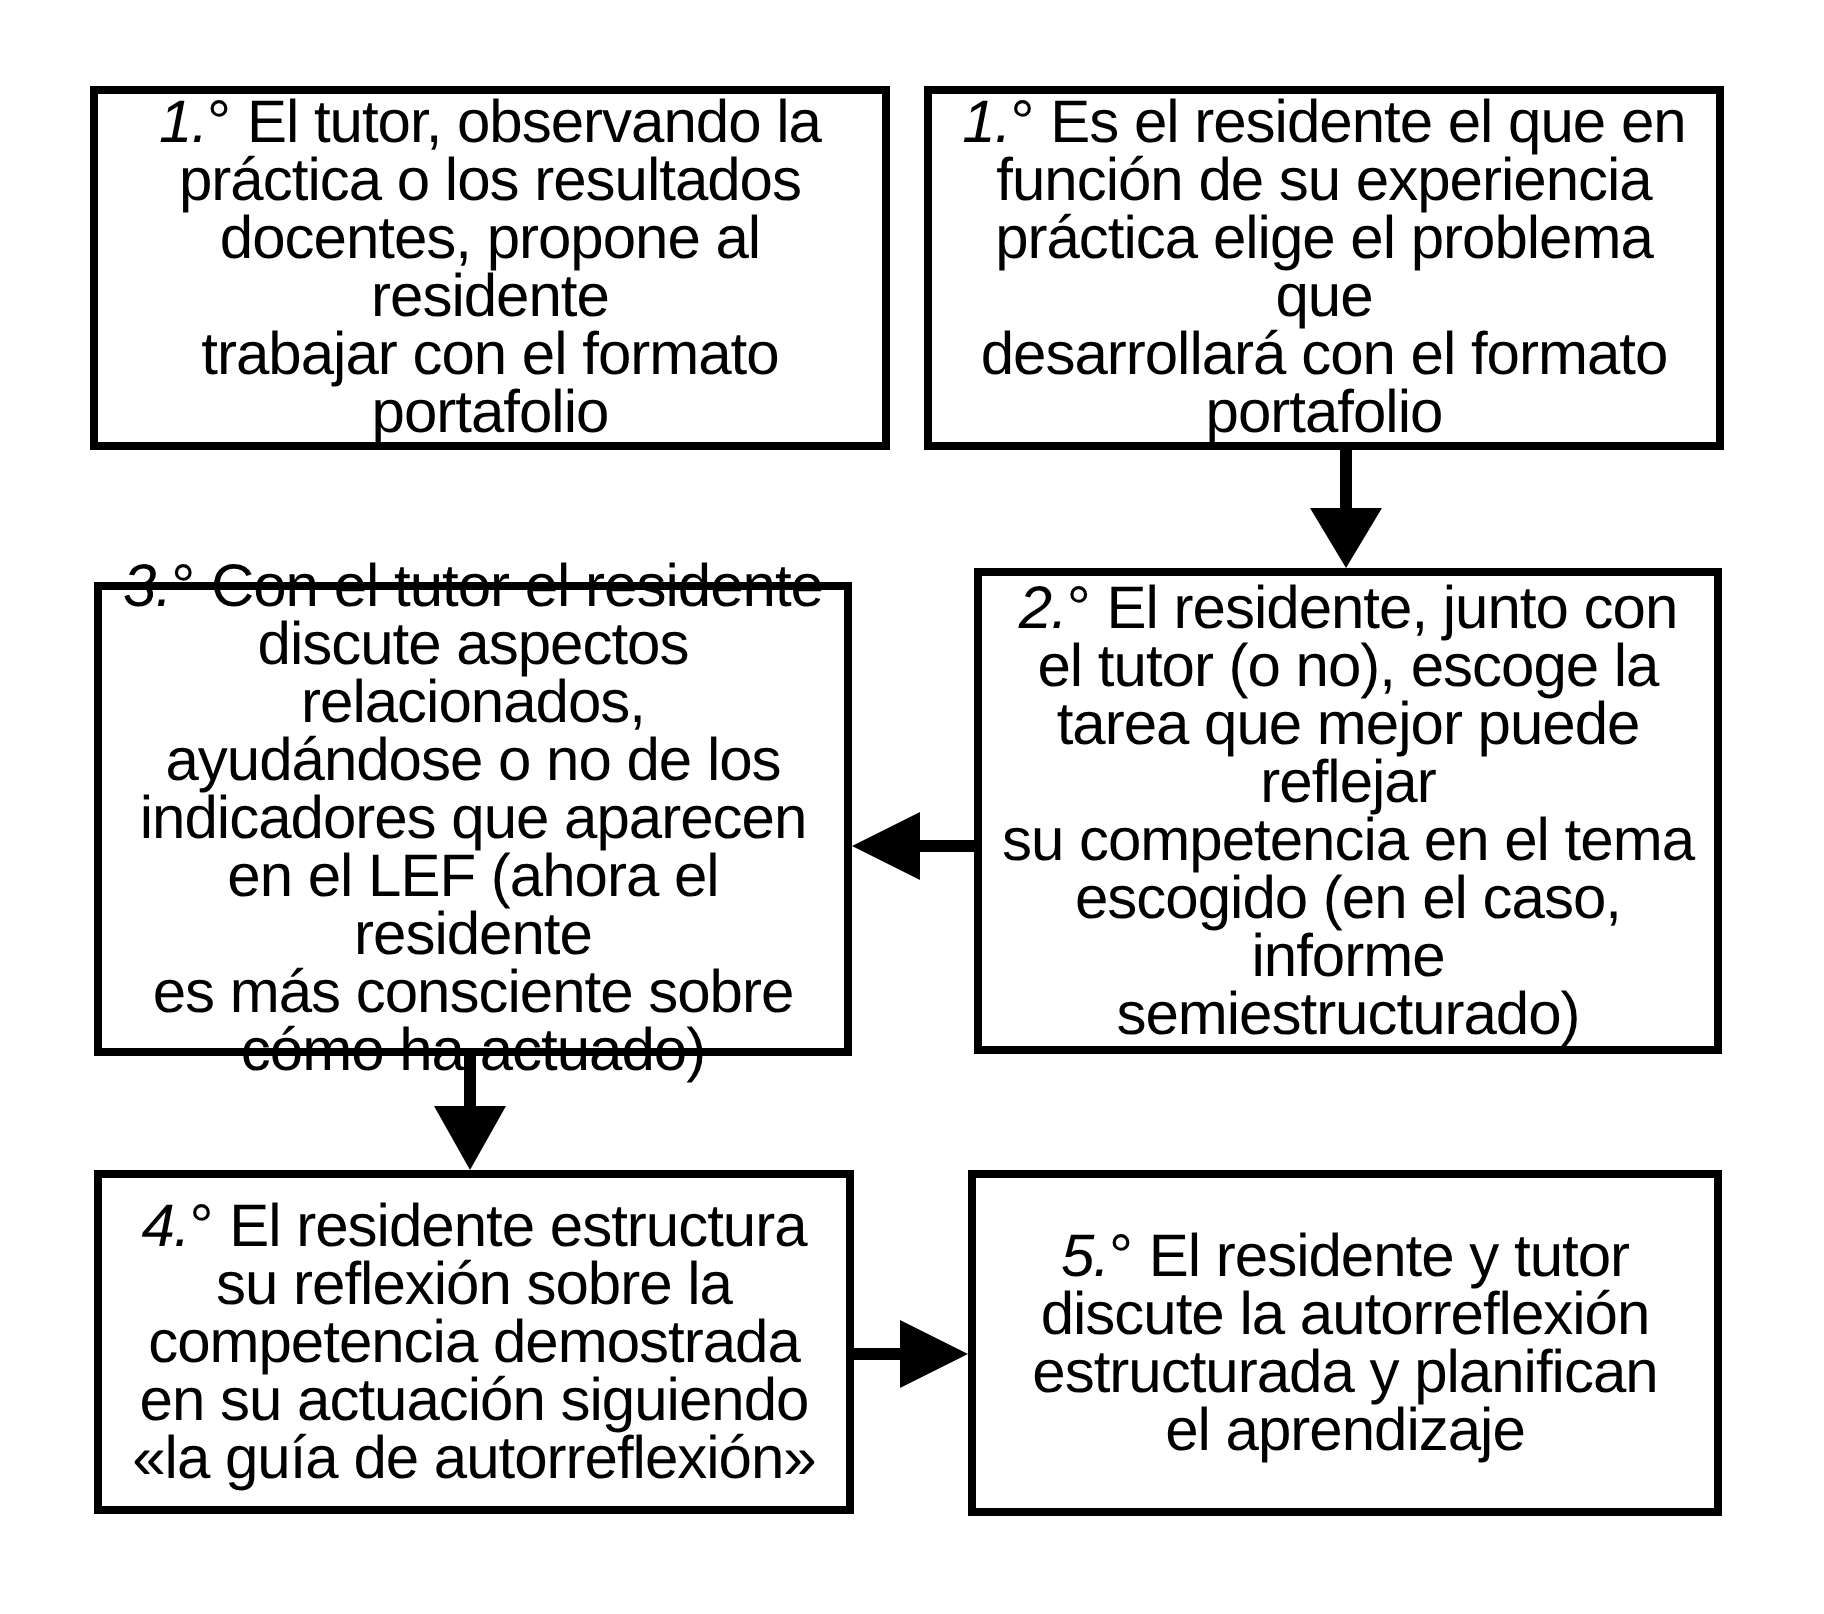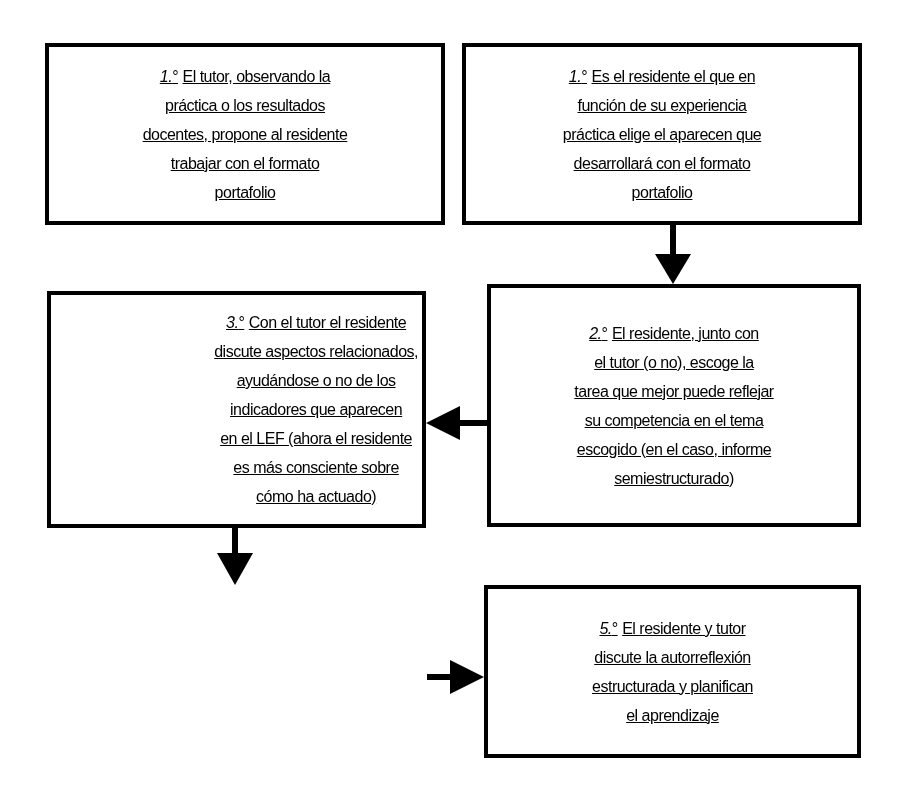--- a/index.html
+++ b/index.html
@@ -18,24 +18,23 @@
     border: 4px solid #000000;
     background: #ffffff;
     display: flex;
     align-items: center;
     justify-content: center;
     text-align: center;
   }
   .box-text {
     margin: 0;
     padding: 0 4px;
-    font-size: 16px;
+    font-size: 30px;
     line-height: 29px;
     letter-spacing: -0.5px;
-    text-decoration: underline;
   }
   .num { font-style: italic; }
   .deg { margin-right: 0.28em; }
   .rest { white-space: pre-line; }
 
   .box1 { left: 45px;  top: 43px;  width: 400px; height: 182px; }
   .box2 { left: 462px; top: 43px;  width: 400px; height: 182px; }
   .box3 { left: 47px;  top: 291px; width: 379px; height: 237px; justify-content: flex-end; }
   .box4 { left: 487px; top: 284px; width: 374px; height: 243px; }
   .box5 { left: 47px;  top: 585px; width: 380px; height: 172px; }
@@ -81,21 +80,21 @@
     <p class="box-text"><span class="num">1.</span><span class="deg">°</span><span class="rest">El tutor, observando la
 práctica o los resultados
 docentes, propone al residente
 trabajar con el formato
 portafolio</span></p>
   </div>
 
   <div class="box box2">
     <p class="box-text"><span class="num">1.</span><span class="deg">°</span><span class="rest">Es el residente el que en
 función de su experiencia
-práctica elige el aparecen que
+práctica elige el problema que
 desarrollará con el formato
 portafolio</span></p>
   </div>
 
   <div class="box box3">
     <p class="box-text"><span class="num">3.</span><span class="deg">°</span><span class="rest">Con el tutor el residente
 discute aspectos relacionados,
 ayudándose o no de los
 indicadores que aparecen
 en el LEF (ahora el residente
@@ -105,20 +104,27 @@
 
   <div class="box box4">
     <p class="box-text"><span class="num">2.</span><span class="deg">°</span><span class="rest">El residente, junto con
 el tutor (o no), escoge la
 tarea que mejor puede reflejar
 su competencia en el tema
 escogido (en el caso, informe
 semiestructurado)</span></p>
   </div>
 
+  <div class="box box5">
+    <p class="box-text"><span class="num">4.</span><span class="deg">°</span><span class="rest">El residente estructura
+su reflexión sobre la
+competencia demostrada
+en su actuación siguiendo
+«la guía de autorreflexión»</span></p>
+  </div>
 
   <div class="box box6">
     <p class="box-text"><span class="num">5.</span><span class="deg">°</span><span class="rest">El residente y tutor
 discute la autorreflexión
 estructurada y planifican
 el aprendizaje</span></p>
   </div>
 
   <div class="shaft a1-shaft"></div>
   <div class="head a1-head"></div>

